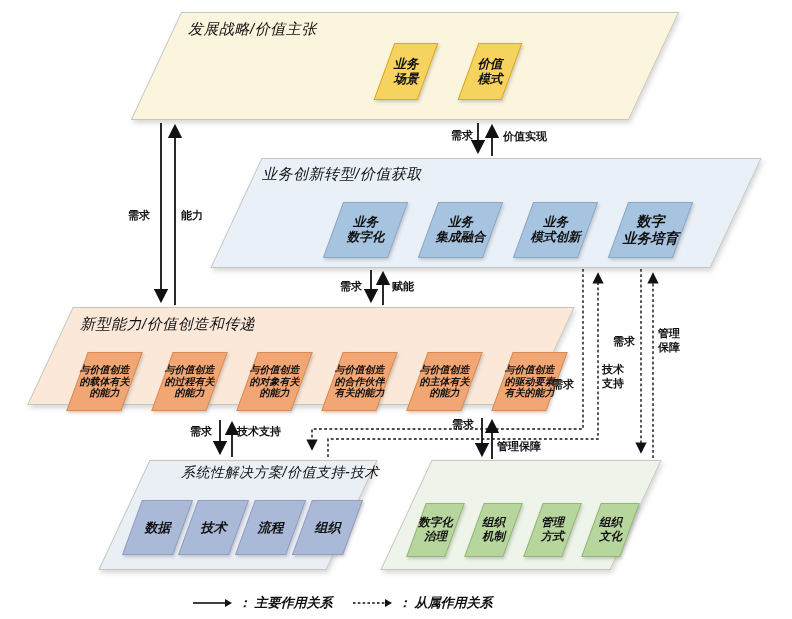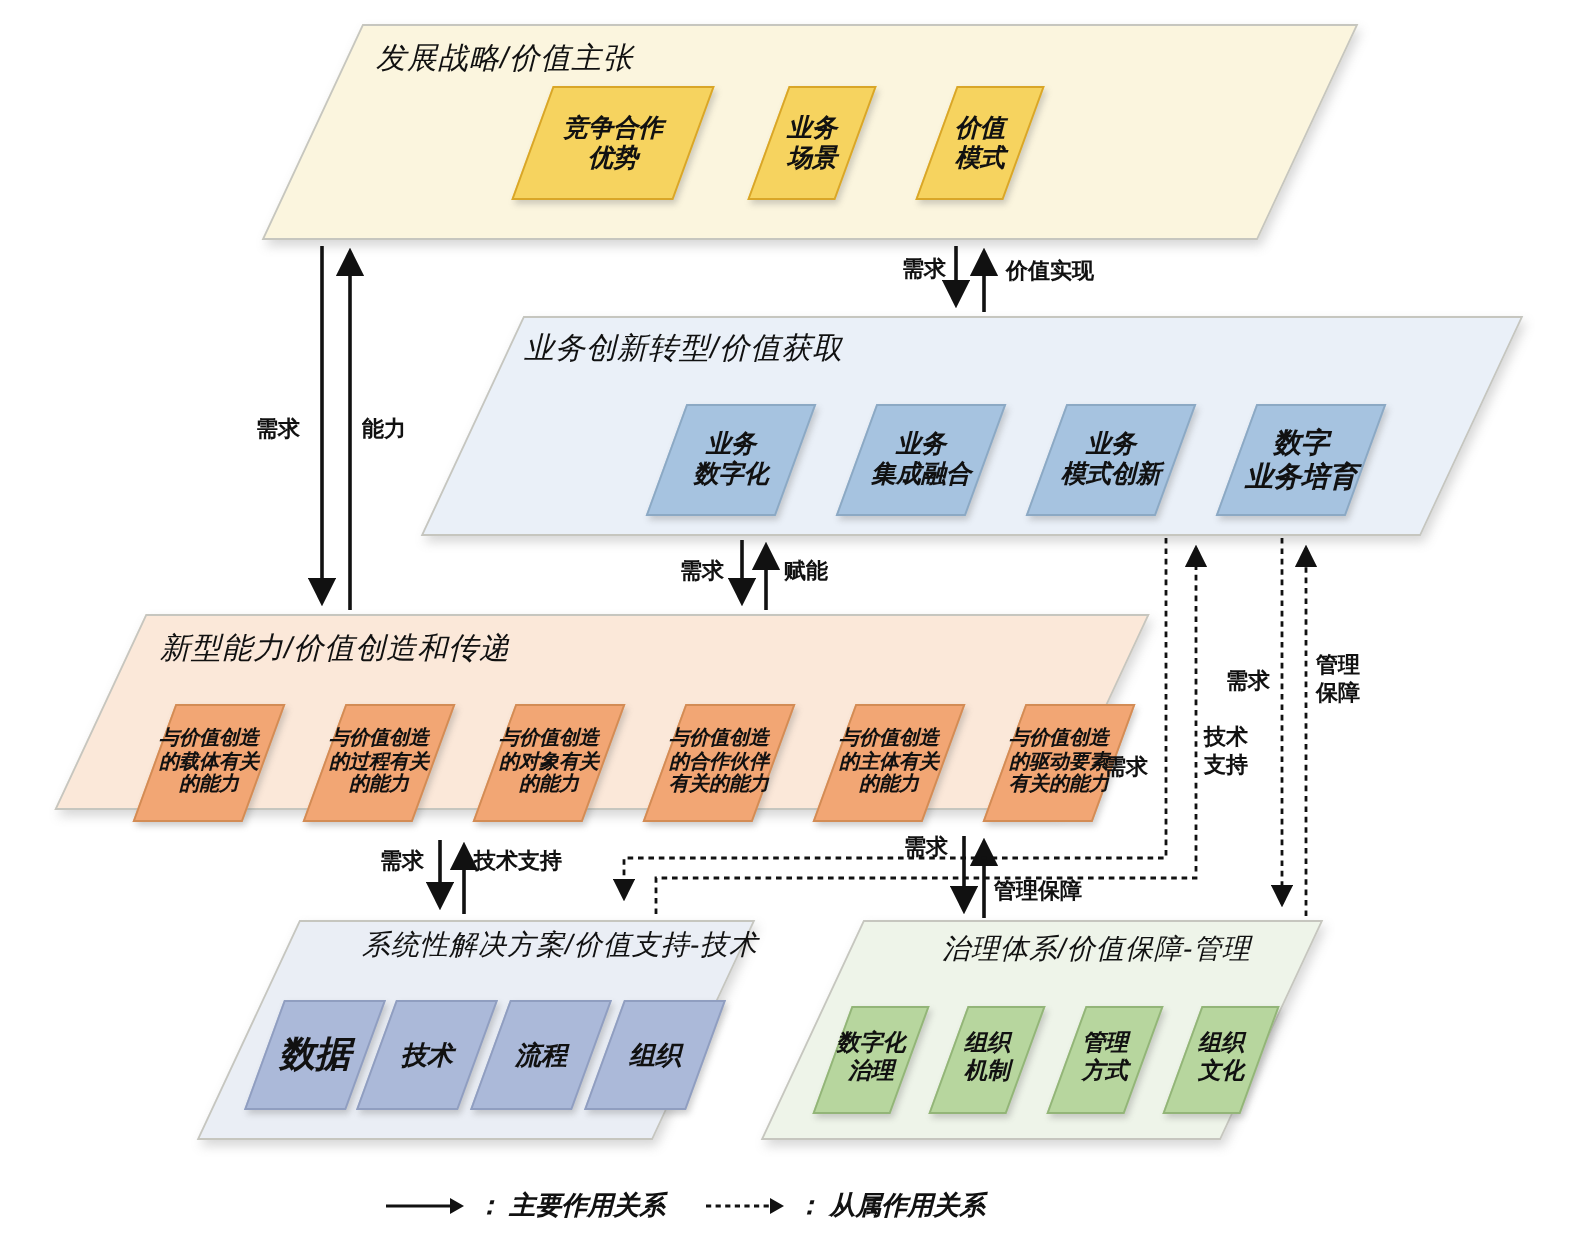--- a/index.html
+++ b/index.html
@@ -37,25 +37,20 @@
   .legend-text{margin-left:6px;white-space:nowrap;font-style:italic;}
 </style>
 </head>
 <body>
 
 <div class="canvas">
 
   <div class="sec" style="left:156px;top:12px;width:498px;height:108px;">
     <div class="shape sk25 p-strategy"></div>
     <div class="sec-title fs15" style="left:32px;top:8px;"><span class="tb">发展战略</span><span class="tr">/价值主张</span></div>
-    <div class="bx" style="left:110px;top:31px;width:81px;height:57px;">
-      <span class="bshape sk20 b-strategy"></span>
-      <span class="btext" style="font-size:12.5px;">竞争合作
-优势</span>
-    </div>
     <div class="bx" style="left:228px;top:31px;width:44px;height:57px;">
       <span class="bshape sk20 b-strategy"></span>
       <span class="btext" style="font-size:12.5px;">业务
 场景</span>
     </div>
     <div class="bx" style="left:312px;top:31px;width:44px;height:57px;">
       <span class="bshape sk20 b-strategy"></span>
       <span class="btext" style="font-size:12.5px;">价值
 模式</span>
     </div>
@@ -125,39 +120,38 @@
 的驱动要素
 有关的能力</span>
     </div>
   </div>
 
   <div class="sec" style="left:124px;top:460px;width:228px;height:110px;">
     <div class="shape sk25 p-solution"></div>
     <div class="sec-title fs14" style="left:21px;top:4px;"><span class="tb">系统性解决方案</span><span class="tr">/价值支持-技术</span></div>
     <div class="bx" style="left:8px;top:40px;width:51px;height:55px;">
       <span class="bshape sk20 b-solution"></span>
-      <span class="btext" style="font-size:18px;">数据</span>
+      <span class="btext" style="font-size:13px;">数据</span>
     </div>
     <div class="bx" style="left:64px;top:40px;width:51px;height:55px;">
       <span class="bshape sk20 b-solution"></span>
       <span class="btext" style="font-size:13px;">技术</span>
     </div>
     <div class="bx" style="left:121px;top:40px;width:51px;height:55px;">
       <span class="bshape sk20 b-solution"></span>
       <span class="btext" style="font-size:13px;">流程</span>
     </div>
     <div class="bx" style="left:178px;top:40px;width:51px;height:55px;">
       <span class="bshape sk20 b-solution"></span>
       <span class="btext" style="font-size:13px;">组织</span>
     </div>
   </div>
 
   <div class="sec" style="left:406px;top:460px;width:230px;height:110px;">
     <div class="shape sk25 p-governance"></div>
-    <div class="sec-title fs14" style="left:29px;top:6px;"><span class="tb">治理体系</span><span class="tr">/价值保障-管理</span></div>
     <div class="bx" style="left:10px;top:43px;width:39px;height:54px;">
       <span class="bshape sk20 b-governance"></span>
       <span class="btext" style="font-size:11.5px;">数字化
 治理</span>
     </div>
     <div class="bx" style="left:68px;top:43px;width:39px;height:54px;">
       <span class="bshape sk20 b-governance"></span>
       <span class="btext" style="font-size:11.5px;">组织
 机制</span>
     </div>

